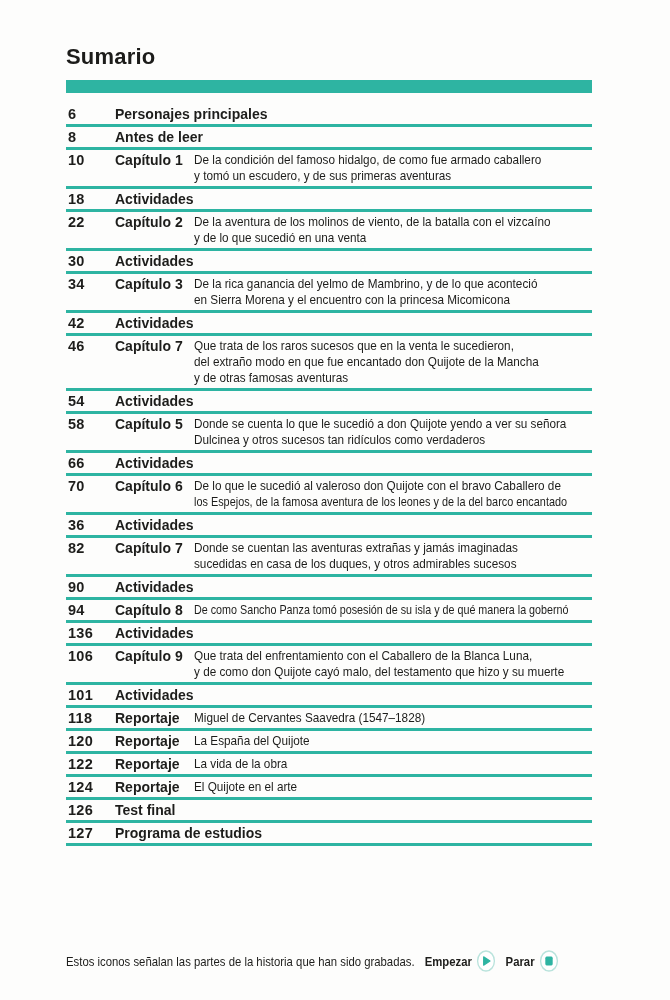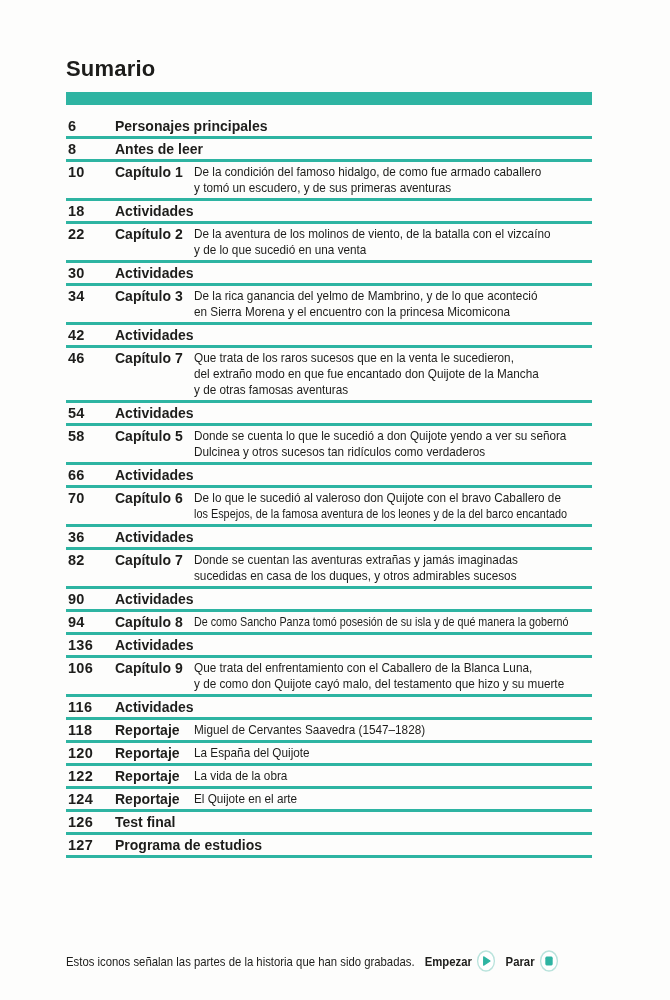--- a/index.html
+++ b/index.html
@@ -5,21 +5,21 @@
   html,body{margin:0;padding:0;}
   body{
     width:670px;height:1000px;
     background:#fdfdfc;
     font-family:"Liberation Sans", sans-serif;
     color:#1d1d1b;
     -webkit-font-smoothing:antialiased;
     overflow:hidden;
   }
   .page{position:relative;width:670px;height:1000px;}
-  .content{position:absolute;left:66px;top:58px;width:526px;}
+  .content{position:absolute;left:66px;top:46px;width:526px;}
 
   .page-title{
     margin:0;
     font-size:22px;
     font-weight:700;
     letter-spacing:.2px;
     line-height:1;
     color:#1c1c1a;
   }
   .title-bar{
@@ -213,21 +213,21 @@
   <div class="toc-row">
     <span class="toc-num">106</span>
     <span class="toc-label">Capítulo 9</span>
     <span class="toc-desc">
             <div class="desc-line" style="transform: scaleX(0.87);">Que trata del enfrentamiento con el Caballero de la Blanca Luna,</div>
             <div class="desc-line" style="transform: scaleX(0.87);">y de como don Quijote cayó malo, del testamento que hizo y su muerte</div>
           </span>
   </div>
 
   <div class="toc-row">
-    <span class="toc-num">116</span>
+    <span class="toc-num">101</span>
     <span class="toc-label">Actividades</span>
     <span class="toc-desc"></span>
   </div>
 
   <div class="toc-row">
     <span class="toc-num">118</span>
     <span class="toc-label">Reportaje</span>
     <span class="toc-desc">
             <div class="desc-line" style="transform: scaleX(0.87);">Miguel de Cervantes Saavedra (1547–1828)</div>
           </span>

